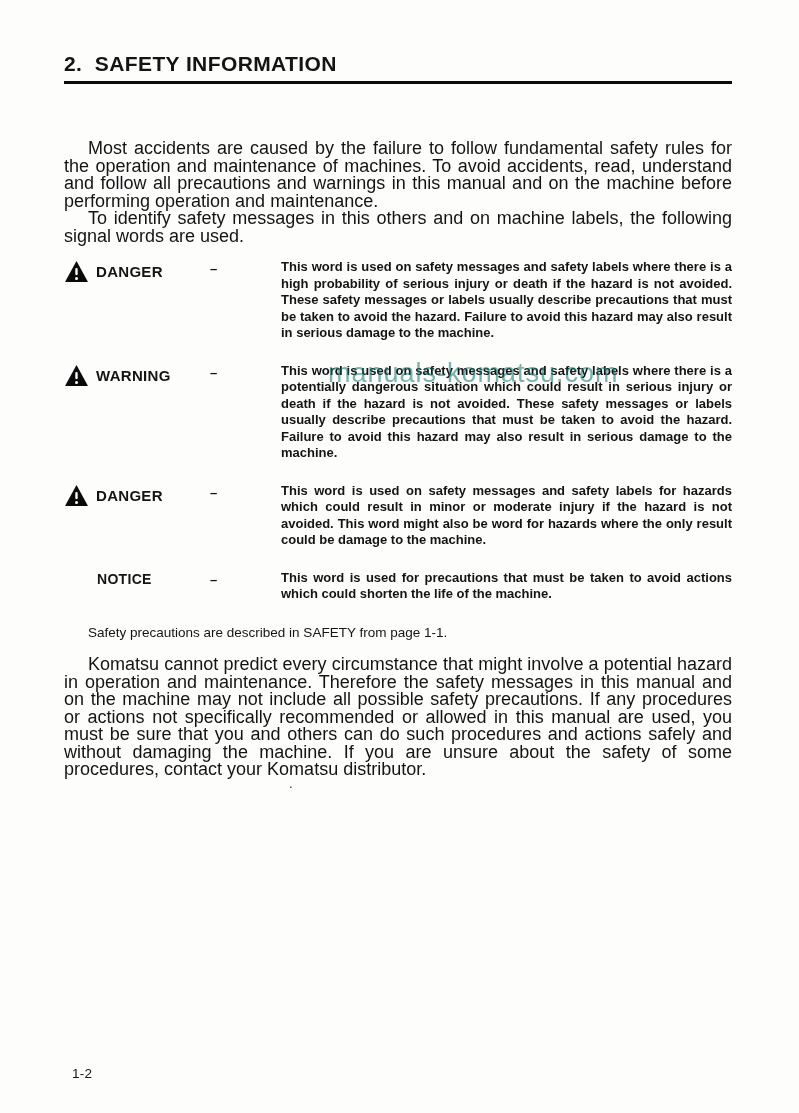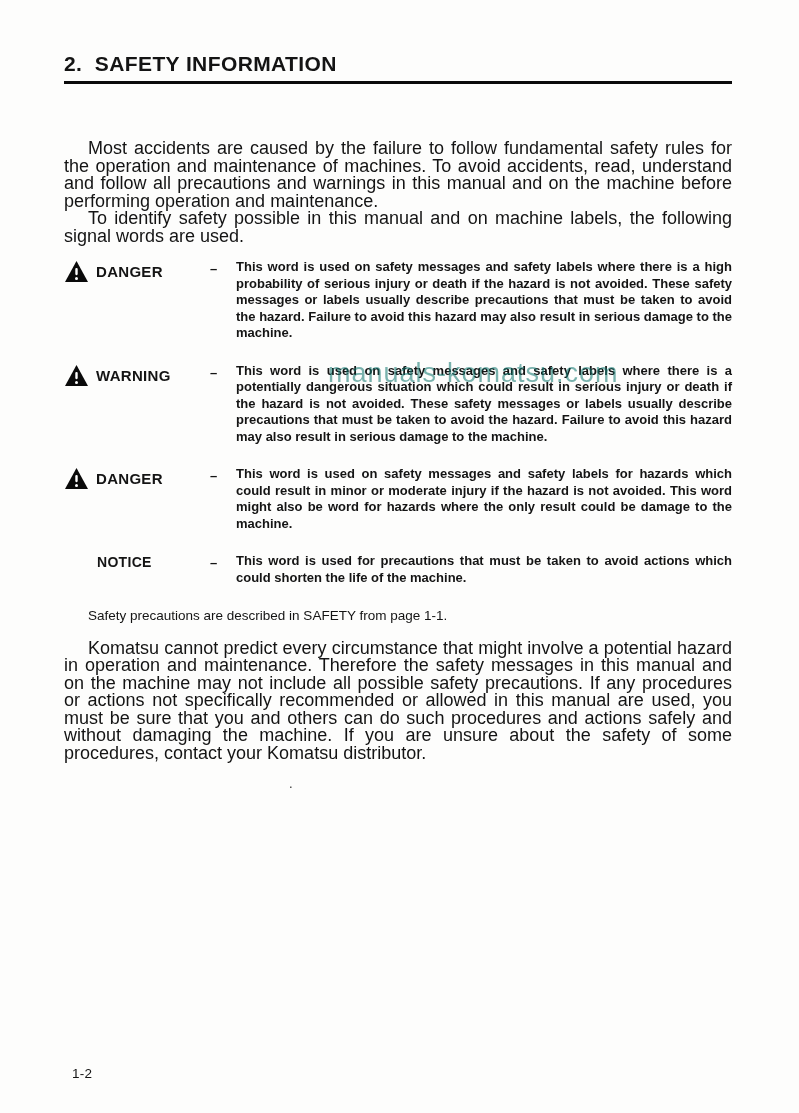--- a/index.html
+++ b/index.html
@@ -68,20 +68,21 @@
     font-weight: bold;
     font-size: 13px;
     line-height: 16.5px;
     padding-top: 2px;
   }
   .signal-text {
     font-weight: bold;
     font-size: 13px;
     line-height: 16.5px;
     text-align: justify;
+    margin-left: 45px;
   }
 
   .reference {
     margin-top: 18px;
     font-size: 13.5px;
     line-height: 17.5px;
     text-indent: 24px;
   }
 
   .closing {
@@ -118,21 +119,21 @@
 </head>
 <body>
 
 <div class="page">
   <div class="content">
 
     <h1 class="doc-title">2.  SAFETY INFORMATION</h1>
 
     <div class="intro">
       <p class="body-par">Most accidents are caused by the failure to follow fundamental safety rules for the operation and maintenance of machines. To avoid accidents, read, understand and follow all precautions and warnings in this manual and on the machine before performing operation and maintenance.</p>
-      <p class="body-par">To identify safety possible in this manual and on machine labels, the following signal words are used.</p>
+      <p class="body-par">To identify safety messages in this others and on machine labels, the following signal words are used.</p>
     </div>
 
     <div class="signals">
 
       <div class="signal-row">
         <div class="signal-label">
           <svg class="warn-icon" width="25" height="23" viewBox="0 0 25 23">
             <path d="M12.5 1 L24 22 L1 22 Z" fill="#0a0a0a"></path>
             <rect x="11.3" y="8" width="2.4" height="7.2" rx="1.1" fill="#ffffff"></rect>
             <circle cx="12.5" cy="18.6" r="1.5" fill="#ffffff"></circle>

